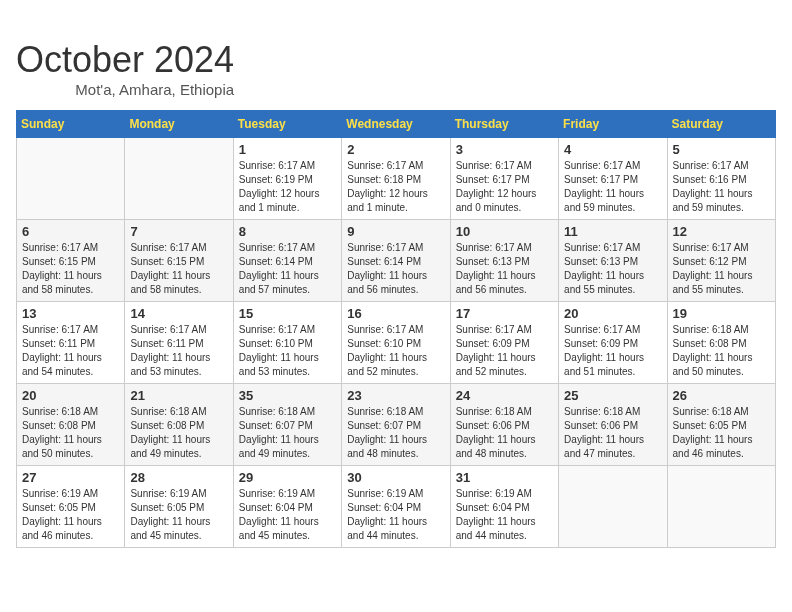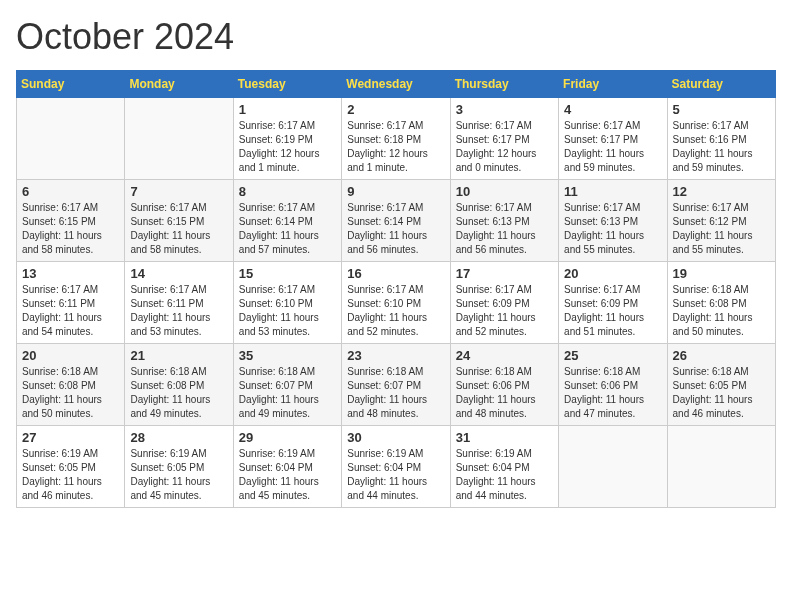--- a/index.html
+++ b/index.html
@@ -20,20 +20,21 @@
       display: flex;
       align-items: center;
       gap: 4px;
     }
     .logo-bird {
       width: 28px;
       height: 28px;
     }
     .title-block {
       text-align: right;
+      margin-top: 23px;
     }
     .month-title {
       font-size: 36px;
       font-weight: 300;
       color: #333;
     }
     .location {
       font-size: 15px;
       color: #555;
     }
@@ -82,20 +83,21 @@
     td.empty-cell {
       background: #f9f9f9 !important;
     }
   </style>
 </head>
 <body>
 
 <div class="header">
   <div class="title-block">
     <div class="month-title">October 2024</div>
+    <div class="location">Mot'a, Amhara, Ethiopia</div>
   </div>
 </div>
 
 <table>
   <thead>
     <tr>
     <th>Sunday</th>
         <th>Monday</th>
         <th>Tuesday</th>
         <th>Wednesday</th>

